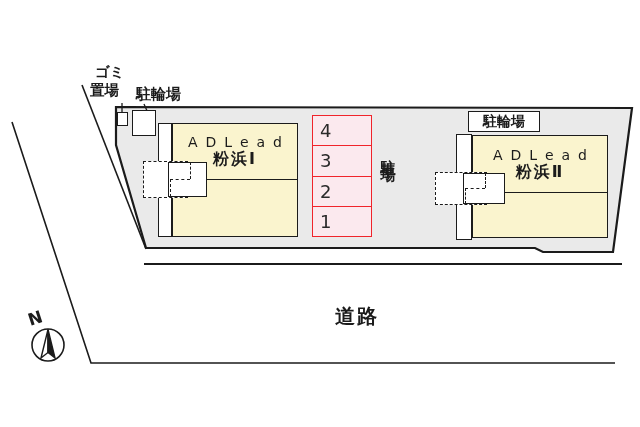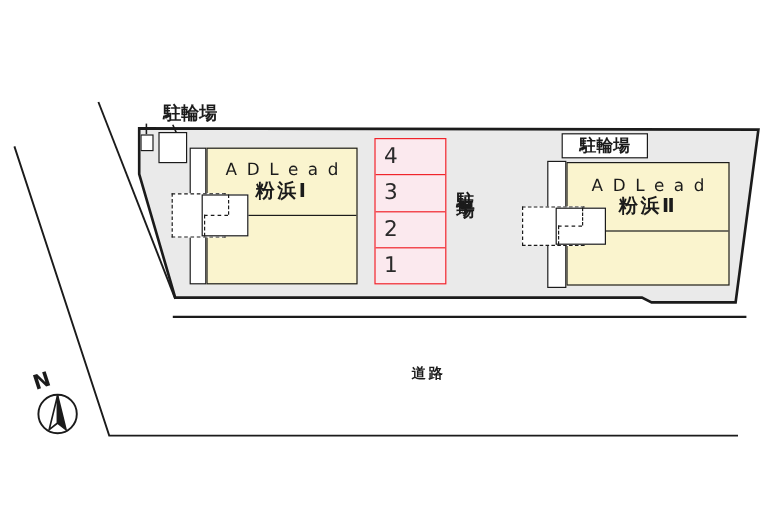--- a/index.html
+++ b/index.html
@@ -30,21 +30,21 @@
   .porch-dashed{position:absolute;background:#ffffff;border:1.6px dashed var(--line,#1b1b1b);}
   .step-v{position:absolute;width:0;border-left:1.6px dashed var(--line,#1b1b1b);}
   .step-l{position:absolute;border-top:1.6px dashed var(--line,#1b1b1b);border-left:1.6px dashed var(--line,#1b1b1b);}
   
   .lbl{position:absolute;font-weight:600;white-space:nowrap;}
   .gomi-label{left:90px;top:63px;font-size:14.5px;line-height:18px;}
   .gomi-label .l1{padding-left:5px;}
   .bike1-label{left:136px;top:85px;font-size:15px;}
   .bike2-box{left:468px;top:111px;width:72px;height:21px;display:flex;align-items:center;justify-content:center;font-size:14px;font-weight:600;}
   .parking-label{left:378px;top:147px;height:72px;font-size:15px;letter-spacing:4px;writing-mode:vertical-rl;text-orientation:upright;}
-  .road-label{left:330px;top:303px;width:54px;font-size:12px;text-align:center;letter-spacing:2px;}
+  .road-label{left:330px;top:303px;width:54px;font-size:20px;text-align:center;letter-spacing:2px;}
   .north-label{left:28px;top:308px;font-size:17px;font-weight:600;transform:rotate(-18deg);}
 </style>
 </head>
 <body>
 
 <div class="stage">
 
   <svg class="plan-svg" viewBox="0 0 640 427">
 
     <polygon class="site" points="116,107 632,108 613,252 543,252 535,248 146,248 116,145"></polygon>
@@ -105,20 +105,24 @@
   <div class="porch-dashed" style="left:143px;top:161px;width:45px;height:37px;"></div>
   <div class="porch-solid" style="left:168px;top:162px;width:39px;height:35px;"></div>
   <div class="step-v" style="left:190px;top:162px;height:17px;"></div>
   <div class="step-l" style="left:170px;top:179px;width:20px;height:18px;"></div>
 
   <div class="porch-dashed" style="left:435px;top:172px;width:52px;height:33px;"></div>
   <div class="porch-solid" style="left:463px;top:173px;width:42px;height:31px;"></div>
   <div class="step-v" style="left:485px;top:173px;height:15px;"></div>
   <div class="step-l" style="left:465px;top:188px;width:20px;height:16px;"></div>
 
+  <div class="lbl gomi-label">
+    <div class="l1">ゴミ</div>
+    <div class="l2">置場</div>
+  </div>
   <div class="lbl bike1-label">駐輪場</div>
   <div class="box bike2-box">
     <span>駐輪場</span>
   </div>
   <div class="lbl parking-label">駐車場</div>
   <div class="lbl road-label">道路</div>
   <div class="lbl north-label">N</div>
 
 </div>
 

